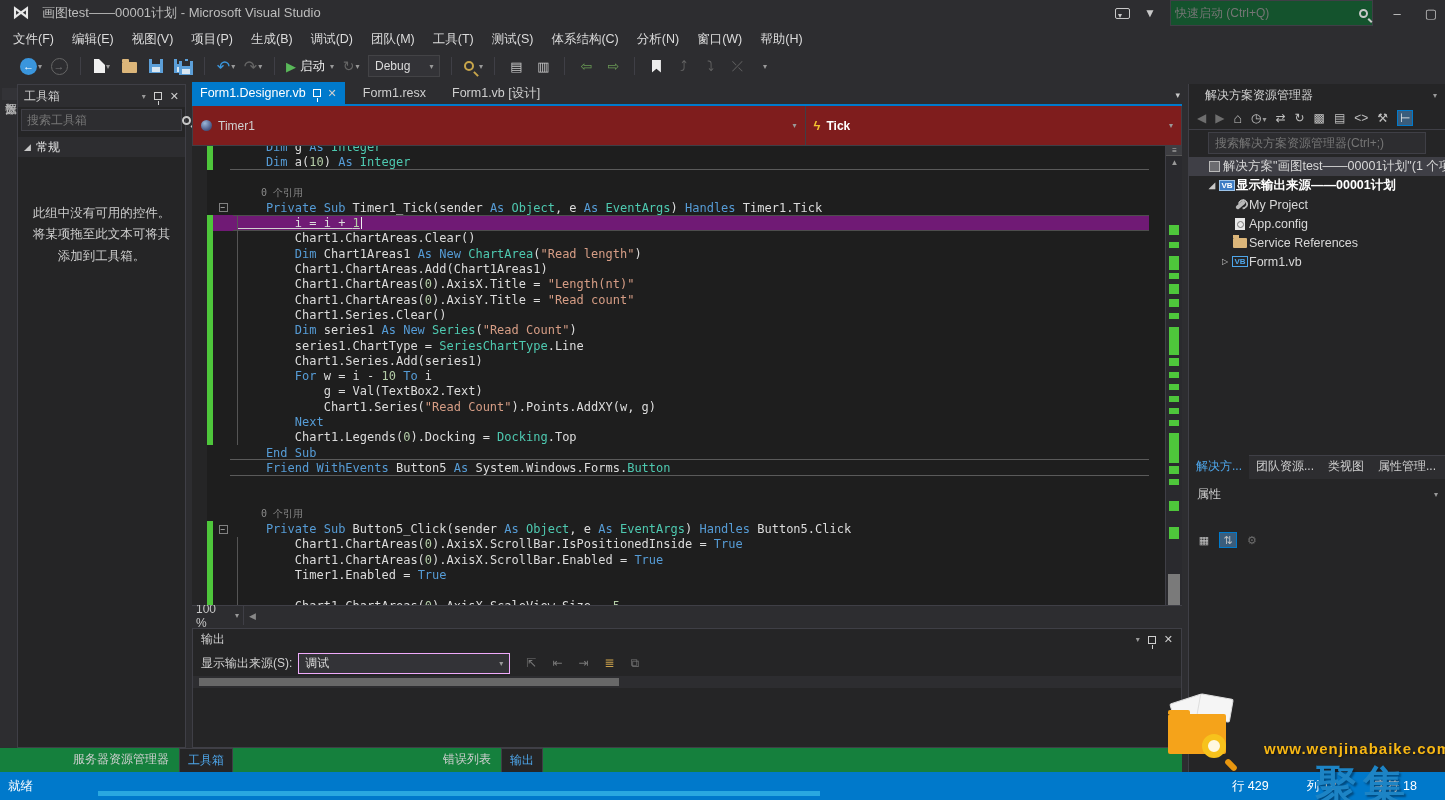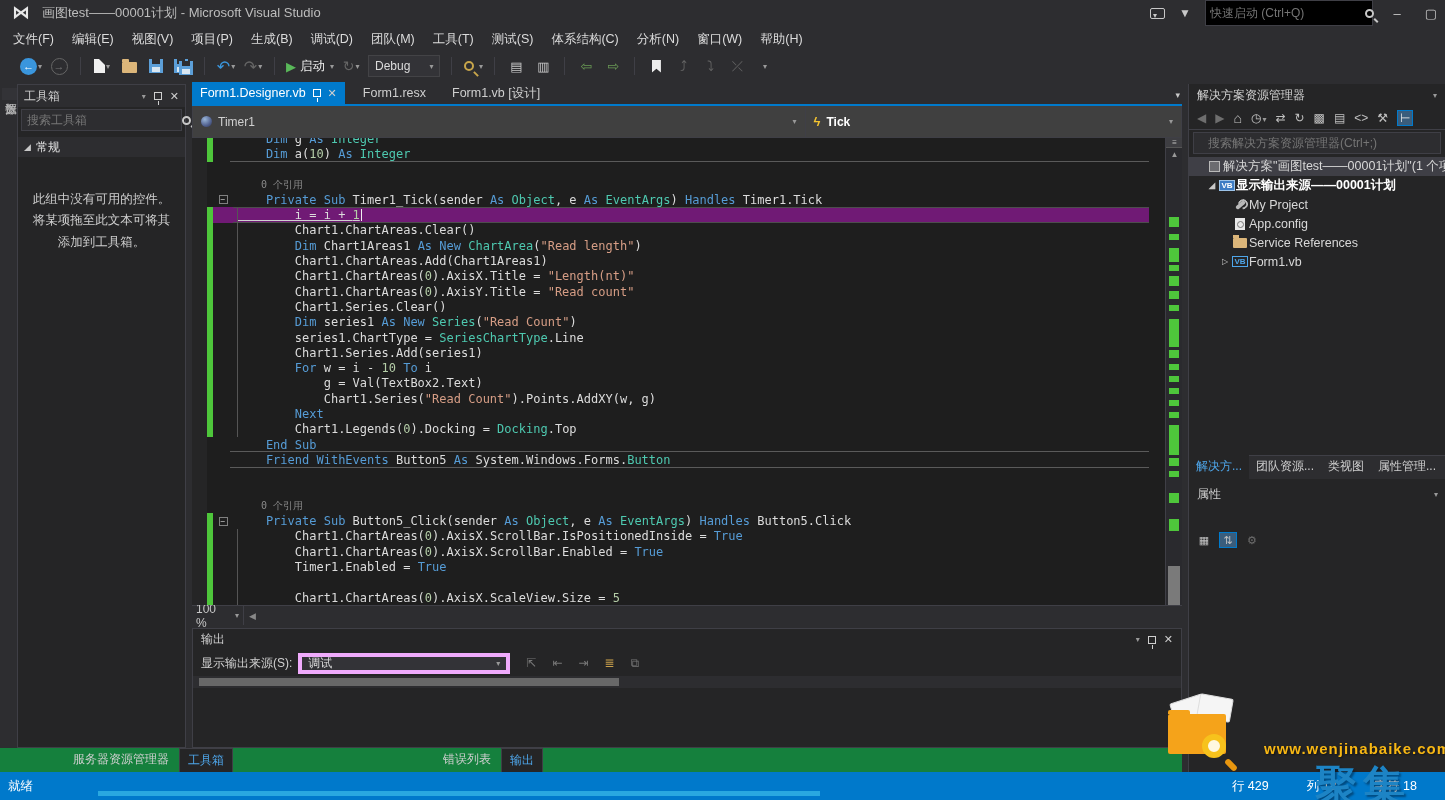--- a/index.html
+++ b/index.html
@@ -8,21 +8,21 @@
   #app { position:relative; width:1445px; height:800px; background:#2d2d30; color:#d0d0d0; font-size:12px; }
 
   
   #titlebar { position:absolute; left:0; top:0; width:1445px; height:26px; background:#2d2d30; display:flex; align-items:center; }
   .vs-logo { width:26px; height:18px; margin-left:8px; color:#e8e8e8; font-size:17px; font-weight:bold; text-align:center; line-height:18px; }
   #win-title { margin-left:8px; color:#bdbdbd; font-size:13px; }
   #titlebar-right { position:absolute; right:4px; top:0; height:26px; display:flex; align-items:center; gap:14px; }
   .tb-glyph { color:#c8c8c8; font-size:12px; }
   .bubble-icon { width:15px; height:11px; border:1px solid #c8c8c8; border-radius:2px; position:relative; }
   .bubble-icon::after { content:""; position:absolute; left:2px; bottom:-4px; border:4px solid transparent; border-top-color:#c8c8c8; border-left-width:2px; border-right-width:2px; }
-  #quick-launch { width:168px; height:20px; background:#000000; border:1px solid #3f3f46; display:flex; align-items:center; padding:12px 4px; }
+  #quick-launch { width:203px; height:20px; background:#14532d; border:1px solid #3f3f46; display:flex; align-items:center; padding:12px 4px; }
   #quick-launch input { flex:1; background:transparent; border:none; outline:none; color:#999; font-size:12px; font-family:inherit; }
   .mag { width:9px; height:9px; border:2px solid #c8c8c8; border-radius:50%; position:relative; flex:none; }
   .mag::after { content:""; position:absolute; width:2px; height:5px; background:#c8c8c8; transform:rotate(-45deg); left:8px; top:7px; }
   .win-btn { color:#c8c8c8; font-size:13px; width:20px; text-align:center; }
 
   
   #menubar { position:absolute; left:0; top:26px; width:1445px; height:26px; display:flex; align-items:center; padding-left:4px; }
   .menu-item { padding:4px 9px; color:#dcdcdc; font-size:12.5px; cursor:default; }
 
   
@@ -54,31 +54,31 @@
   #toolbox { position:absolute; left:17px; top:84px; width:169px; height:664px; background:#252526; border:1px solid #3f3f46; display:flex; flex-direction:column; }
   .panel-title { height:22px; display:flex; align-items:center; padding:0 6px; color:#d0d0d0; background:#2d2d30; font-size:12px; }
   .panel-title .sp { flex:1; }
   .pin-icon { width:8px; height:8px; border:1px solid #cfcfcf; position:relative; margin:0 8px; }
   .pin-icon::after { content:""; position:absolute; left:3px; top:8px; width:1px; height:4px; background:#cfcfcf; }
   .x-icon { color:#cfcfcf; font-size:11px; }
   .search-row { height:22px; margin:2px 3px; background:#2d2d30; border:1px solid #3f3f46; display:flex; align-items:center; padding:0 5px; }
   .search-row input { flex:1; background:transparent; border:none; outline:none; color:#8a8a8a; font-size:12px; font-family:inherit; }
   #toolbox-section { height:20px; background:#2d2d30; margin-top:4px; display:flex; align-items:center; padding-left:6px; gap:5px; color:#e0e0e0; }
   .tri-exp { color:#c8c8c8; font-size:9px; }
-  #toolbox-msg { margin:32px 10px; color:#cfcfcf; font-size:12.5px; text-align:center; line-height:1.7; }
+  #toolbox-msg { margin:46px 10px; color:#cfcfcf; font-size:12.5px; text-align:center; line-height:1.7; }
 
   
   #editor { position:absolute; left:192px; top:84px; width:990px; height:541px; display:flex; flex-direction:column; }
   #tabstrip { height:22px; display:flex; align-items:flex-end; border-bottom:2px solid #007acc; position:relative; }
   .etab { height:22px; display:flex; align-items:center; padding:0 8px; gap:7px; color:#cfcfcf; font-size:12.5px; margin-right:10px; }
   .etab.active { background:#007acc; color:#fff; }
   .etab .pin-icon { border-color:#fff; margin:0; }
   .etab .pin-icon::after { background:#fff; }
   #tab-overflow { position:absolute; right:2px; bottom:4px; color:#c8c8c8; font-size:9px; }
-  #navbar { height:32px; background:#404040; border:1px solid #3f3f46; border-top:none; display:flex; align-items:center; }
+  #navbar { height:40px; background:#7f1d1d; border:1px solid #3f3f46; border-top:none; display:flex; align-items:center; }
   .nav-cell { display:flex; align-items:center; height:100%; padding:0 8px; gap:6px; }
   .nav-cell.left { width:62%; border-right:1px solid #3f3f46; }
   .nav-cell .sp { flex:1; }
   .obj-ball { width:11px; height:11px; border-radius:50%; background:radial-gradient(circle at 35% 30%, #9ab6d8, #51618f 60%, #2e3450); }
   .bolt { color:#f4c430; font-weight:bold; font-size:13px; }
   #nav-right-label { color:#fff; font-weight:bold; }
   #code-wrap { flex:1; background:#1e1e1e; position:relative; overflow:hidden; display:flex;gap:16px; }
   #code-area { flex:1; overflow:hidden; position:relative; }
   #code-lines { margin-top:-7px; position:relative; }
   .code-line { position:relative; height:15.3px; display:flex; align-items:center; white-space:pre;
@@ -105,43 +105,43 @@
   .sb-thumb { position:absolute; left:2px; width:12px; background:#7a7a7a; }
   #zoombar { height:20px; background:#2d2d30; display:flex; align-items:center; border-top:1px solid #3f3f46; }
   #zoom-combo { width:52px; height:100%; display:flex; align-items:center; padding:0 4px; color:#c8c8c8; gap:6px; border-right:1px solid #3f3f46; }
   .hs-arrow { color:#888; font-size:9px; padding:0 5px; }
   #hscroll-track { flex:1; height:100%; background:#2d2d30; position:relative; }
 
   
   #output { position:absolute; left:192px; top:628px; width:990px; height:120px; background:#252526; border:1px solid #3f3f46; display:flex; flex-direction:column; }
   #output-title { height:21px; display:flex; align-items:center; padding:0 8px; color:#cfcfcf; background:#252526; }
   #output-controls { height:26px; display:flex; align-items:center; gap:6px; padding:0 8px; }
-  #output-source-combo { width:212px; height:21px; background:#333337; border:4px solid #f0abfc; display:flex; align-items:center; padding:0 6px; color:#dcdcdc; }
+  #output-source-combo { width:212px; height:21px; background:#333337; border:1px solid #f0abfc; display:flex; align-items:center; padding:0 6px; color:#dcdcdc; }
   #output-source-combo .sp { flex:1; }
   .oc-icon { color:#777; font-size:12px; margin-left:10px; }
   .oc-icon.gold { color:#c9a04c; }
   #output-lines { flex:1; padding:2px 10px; font-family:"DejaVu Sans Mono", monospace; font-size:12px; color:#d4d4d4; line-height:16px; white-space:pre; overflow:hidden; }
   #output-hscroll { height:12px; background:#2d2d30; position:relative; }
   #output-hthumb { position:absolute; left:6px; top:2px; width:420px; height:8px; background:#686868; }
 
   
   #bottom-tabs { position:absolute; left:0; top:748px; width:1182px; height:24px; background:#15803d; display:flex; align-items:center; }
   .wtab { padding:3px 8px; margin-right:2px; color:#cfcfcf; font-size:12px; }
   .wtab.active { background:#252526; color:#4ea6ea; border:1px solid #3f3f46; border-bottom:none; }
   #btab-group1 { margin-left:65px; display:flex; }
   #btab-group2 { margin-left:200px; display:flex; }
 
   
   #rightpanel { position:absolute; left:1188px; top:84px; width:257px; height:688px; background:#252526; border-left:1px solid #3f3f46; }
-  #se-title { height:22px; display:flex; align-items:center; padding:0 8px; color:#d0d0d0; }
+  #se-title { height:22px; display:flex; align-items:center; padding:0 8px; color:#d0d0d0;margin-left:8px; }
   #se-toolbar { height:24px; display:flex; align-items:center; gap:9px; padding:0 8px; border-bottom:1px solid #3f3f46; }
   .se-ico { color:#c0c0c0; font-size:12px; }
   .se-ico.dim { color:#6e6e6e; }
   .se-ico.boxed { border:1px solid #007acc; background:#3a5d7c; padding:0 2px; color:#e8e8e8; }
-  #se-search { height:22px; margin:2px 4px; background:#2d2d30; border:1px solid #3f3f46; display:flex; align-items:center; padding:0 14px; }
+  #se-search { height:22px; margin:2px 19px; background:#2d2d30; border:1px solid #3f3f46; display:flex; align-items:center; padding:0 6px; }
   #se-search input { flex:1; background:transparent; border:none; outline:none; color:#8a8a8a; font-size:12px; font-family:inherit; }
   #se-tree { margin-top:3px; }
   .tree-row { height:19px; display:flex; align-items:center; color:#d8d8d8; font-size:12.5px; white-space:nowrap; overflow:hidden; }
   .tree-row.selected { background:#3f3f46; }
   .tree-row.bold { font-weight:bold; color:#fff; }
   .tr-exp { width:12px; text-align:center; color:#c8c8c8; font-size:8px; flex:none; }
   .tr-icon { width:18px; flex:none; display:flex; justify-content:center; align-items:center; }
   .ic-sol { width:11px; height:11px; border:1px solid #b9b9b9; background:#6c6c70; }
   .ic-vbproj { font-size:8px; font-weight:bold; color:#fff; background:#3d7cc4; padding:0 1px; border:1px solid #9cc3e8; }
   .ic-vbfile { font-size:8px; font-weight:bold; color:#4ea6ea; border:1px solid #4ea6ea; padding:0 1px; }

